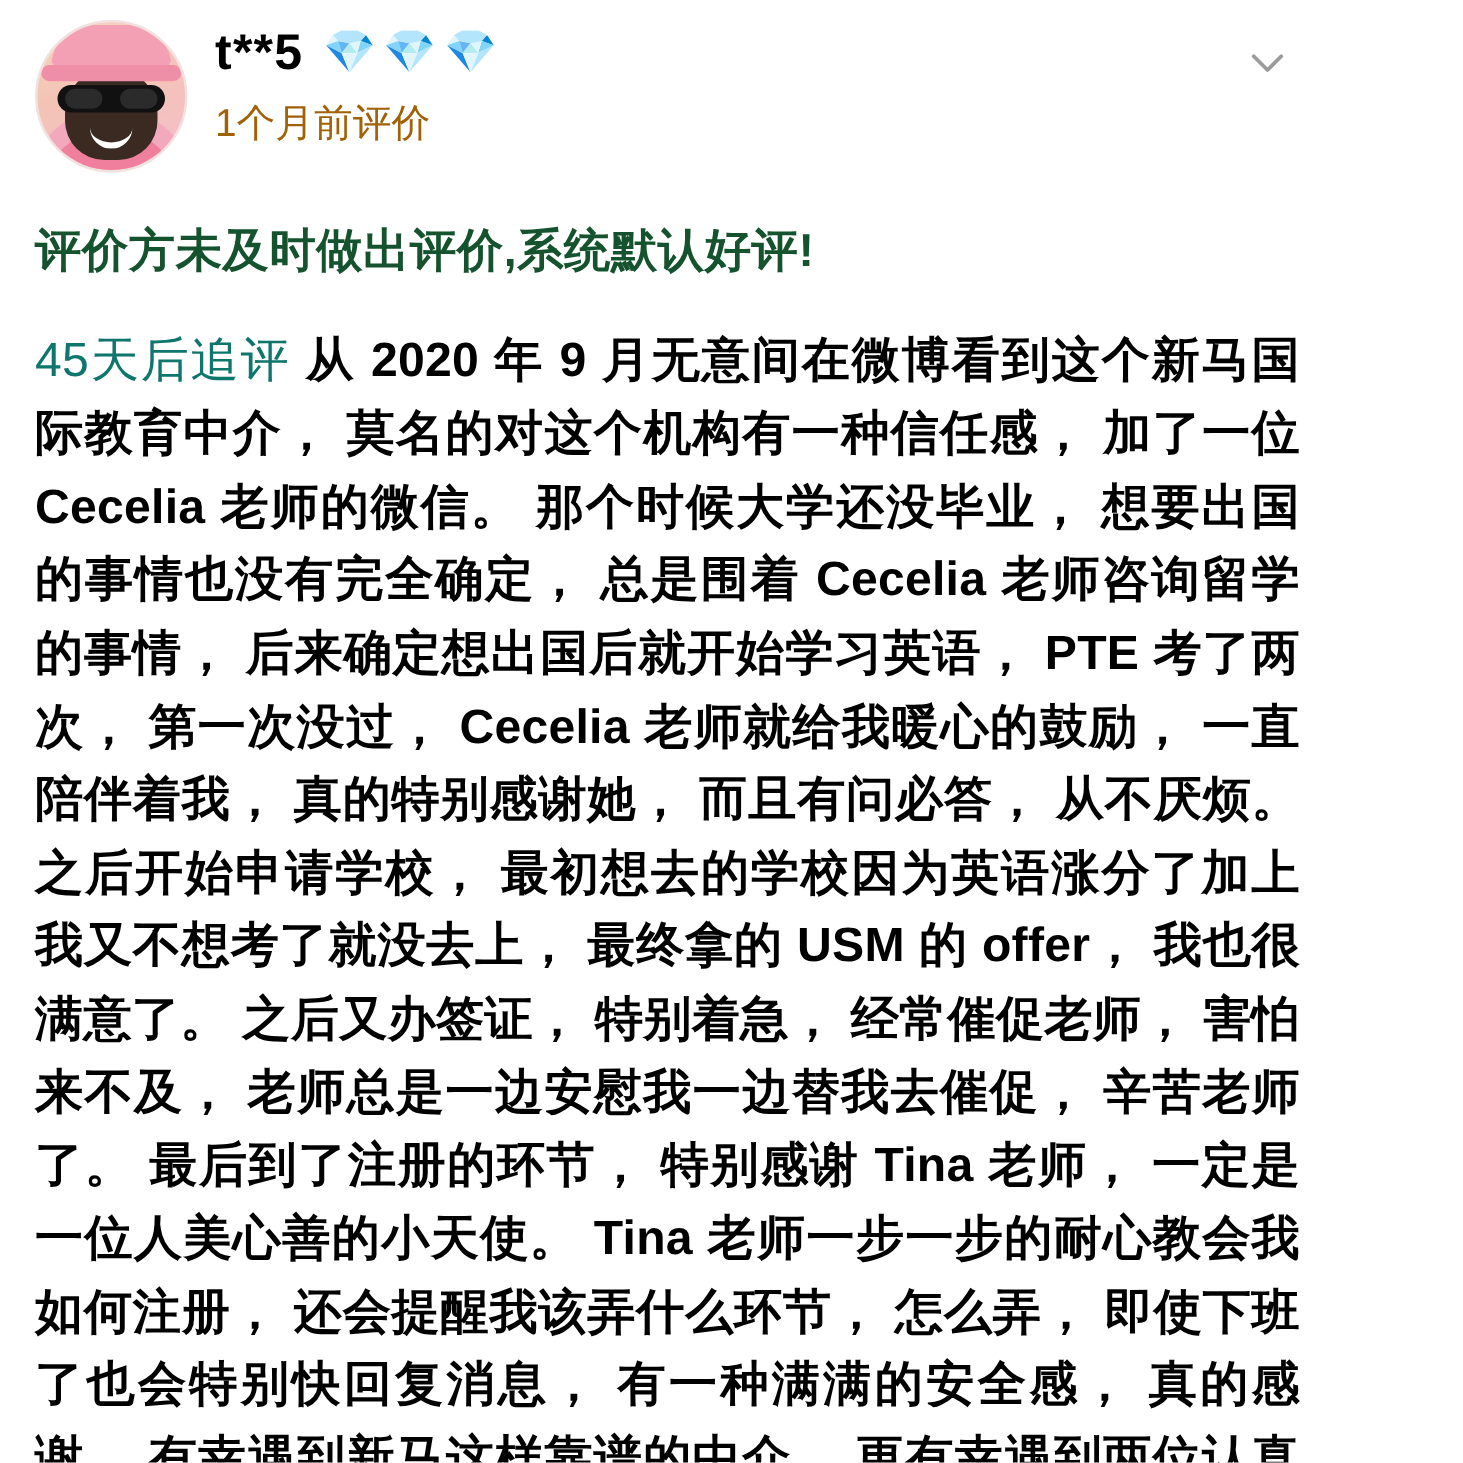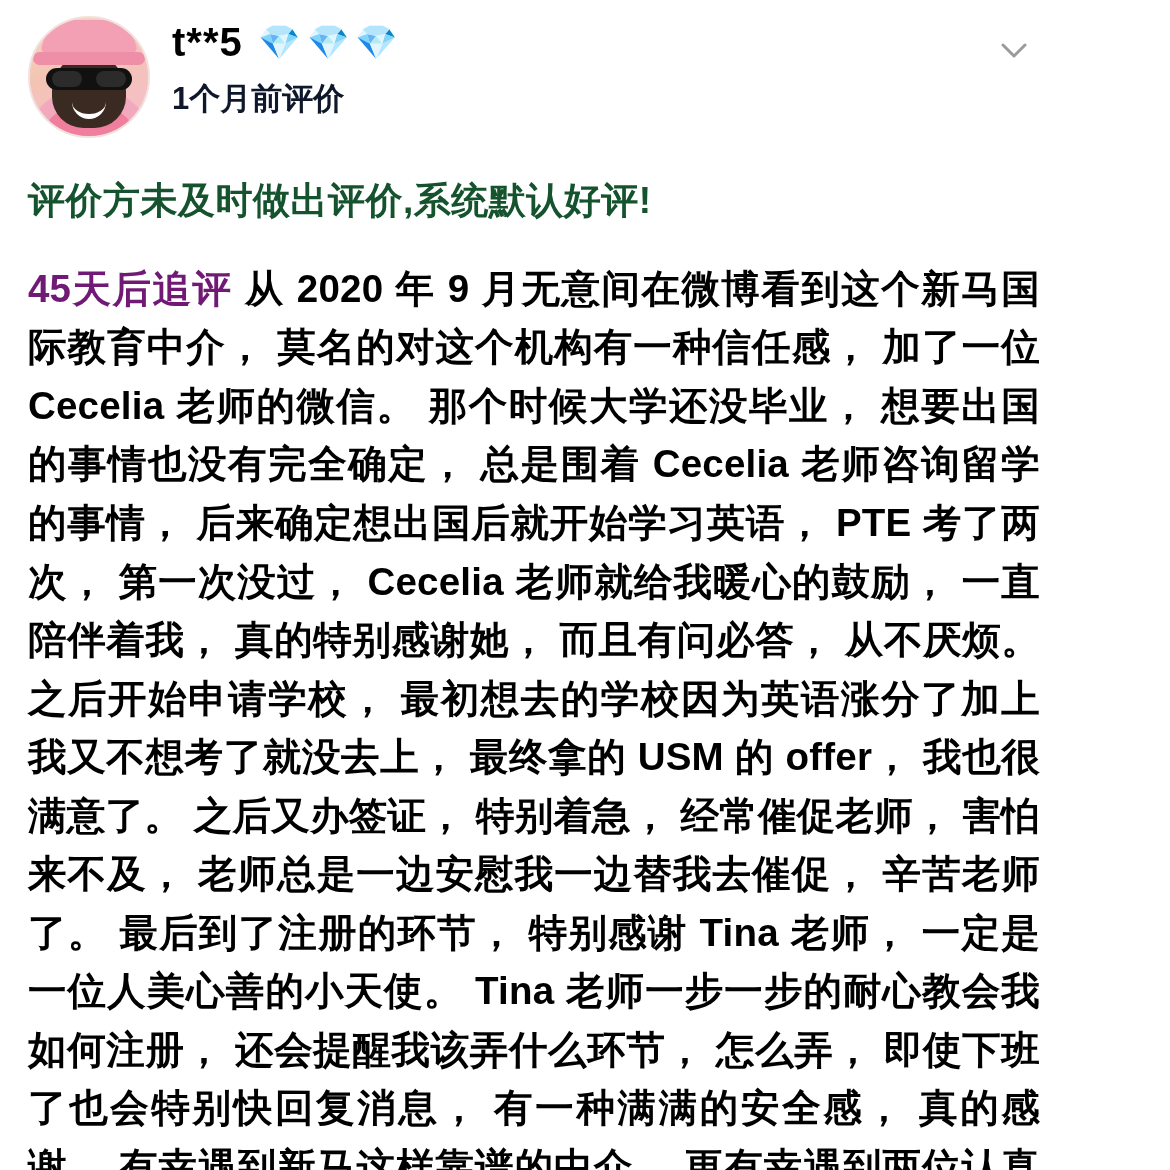--- a/index.html
+++ b/index.html
@@ -149,23 +149,22 @@
     line-height: 1;
   }
   .diamond {
     color: #5ec8f7;
     font-size: 34px;
   }
 
   .timestamp {
     margin-top: 16px;
     font-size: 31px;
-    color: #0f172a;
+    color: #a16207;
     line-height: 1.2;
-    font-weight: bold;
   }
 
   .chevron {
     position: absolute;
     right: 6px;
     top: 20px;
     width: 40px;
     height: 40px;
   }
   .chevron svg { display: block; }
@@ -184,22 +183,22 @@
     margin-top: 34px;
     font-size: 38.5px;
     font-weight: bold;
     line-height: 1.52;
     color: #000;
     text-align: justify;
     text-justify: inter-character;
     letter-spacing: 0.2px;
   }
   .append-tag {
-    color: #701a75;
-    font-weight: bold;
+    color: #0f766e;
+    font-weight: normal;
   }
   .heart {
     color: #e8372d;
     font-size: 36px;
   }
 </style>
 </head>
 <body>
 
 <div class="review-card">

